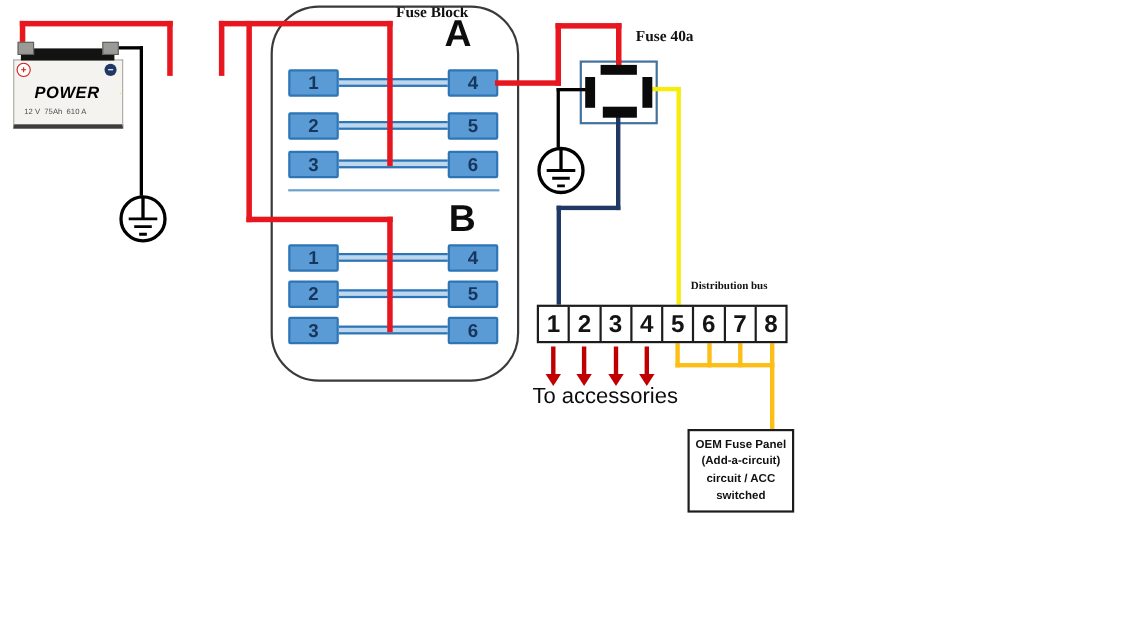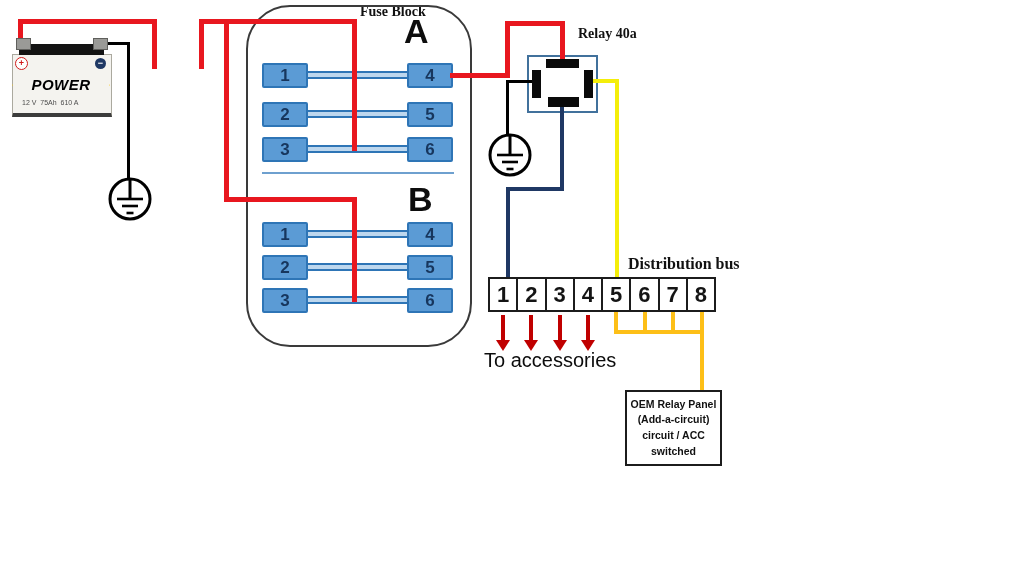--- a/index.html
+++ b/index.html
@@ -155,28 +155,28 @@
   <div class="connector" style="top:263px;"></div>
   <div class="connector" style="top:296px;"></div>
 
   <div class="fuse" style="left:262px;top:222px;">1</div>
   <div class="fuse" style="left:262px;top:255px;">2</div>
   <div class="fuse" style="left:262px;top:288px;">3</div>
   <div class="fuse" style="left:407px;top:222px;">4</div>
   <div class="fuse" style="left:407px;top:255px;">5</div>
   <div class="fuse" style="left:407px;top:288px;">6</div>
 
-  <div class="label" style="left:578px;top:26px;font-size:14px;">Relay 40a</div>
+  <div class="label" style="left:578px;top:26px;font-size:14px;">Fuse 40a</div>
   <div class="relay-box"></div>
   <div class="relay-bar" style="left:546px;top:59px;width:33px;height:9px;"></div>
   <div class="relay-bar" style="left:548px;top:97px;width:31px;height:10px;"></div>
   <div class="relay-bar" style="left:532px;top:70px;width:9px;height:28px;"></div>
   <div class="relay-bar" style="left:584px;top:70px;width:9px;height:28px;"></div>
 
-  <div class="label" style="left:628px;top:255px;font-size:16px;text-align:center;">Distribution bus</div>
+  <div class="label" style="left:628px;top:255px;font-size:10px;text-align:center;">Distribution bus</div>
   <div class="bus">
     <div class="bus-cell">1</div>
     <div class="bus-cell">2</div>
     <div class="bus-cell">3</div>
     <div class="bus-cell">4</div>
     <div class="bus-cell">5</div>
     <div class="bus-cell">6</div>
     <div class="bus-cell">7</div>
     <div class="bus-cell">8</div>
   </div>
@@ -186,19 +186,19 @@
   <div class="arrow-shaft" style="left:529px;"></div>
   <div class="arrow-head" style="left:524px;"></div>
   <div class="arrow-shaft" style="left:558px;"></div>
   <div class="arrow-head" style="left:553px;"></div>
   <div class="arrow-shaft" style="left:586px;"></div>
   <div class="arrow-head" style="left:581px;"></div>
 
   <div class="abs" style="left:484px;top:349px;font-size:20px;color:#0c0c0c;text-align:right;">To accessories</div>
 
   <div class="oem">
-    <span>OEM Relay Panel</span>
+    <span>OEM Fuse Panel</span>
     <span>(Add-a-circuit)</span>
     <span>circuit / ACC</span>
     <span>switched</span>
   </div>
 
 </div>
 
 </body></html>

